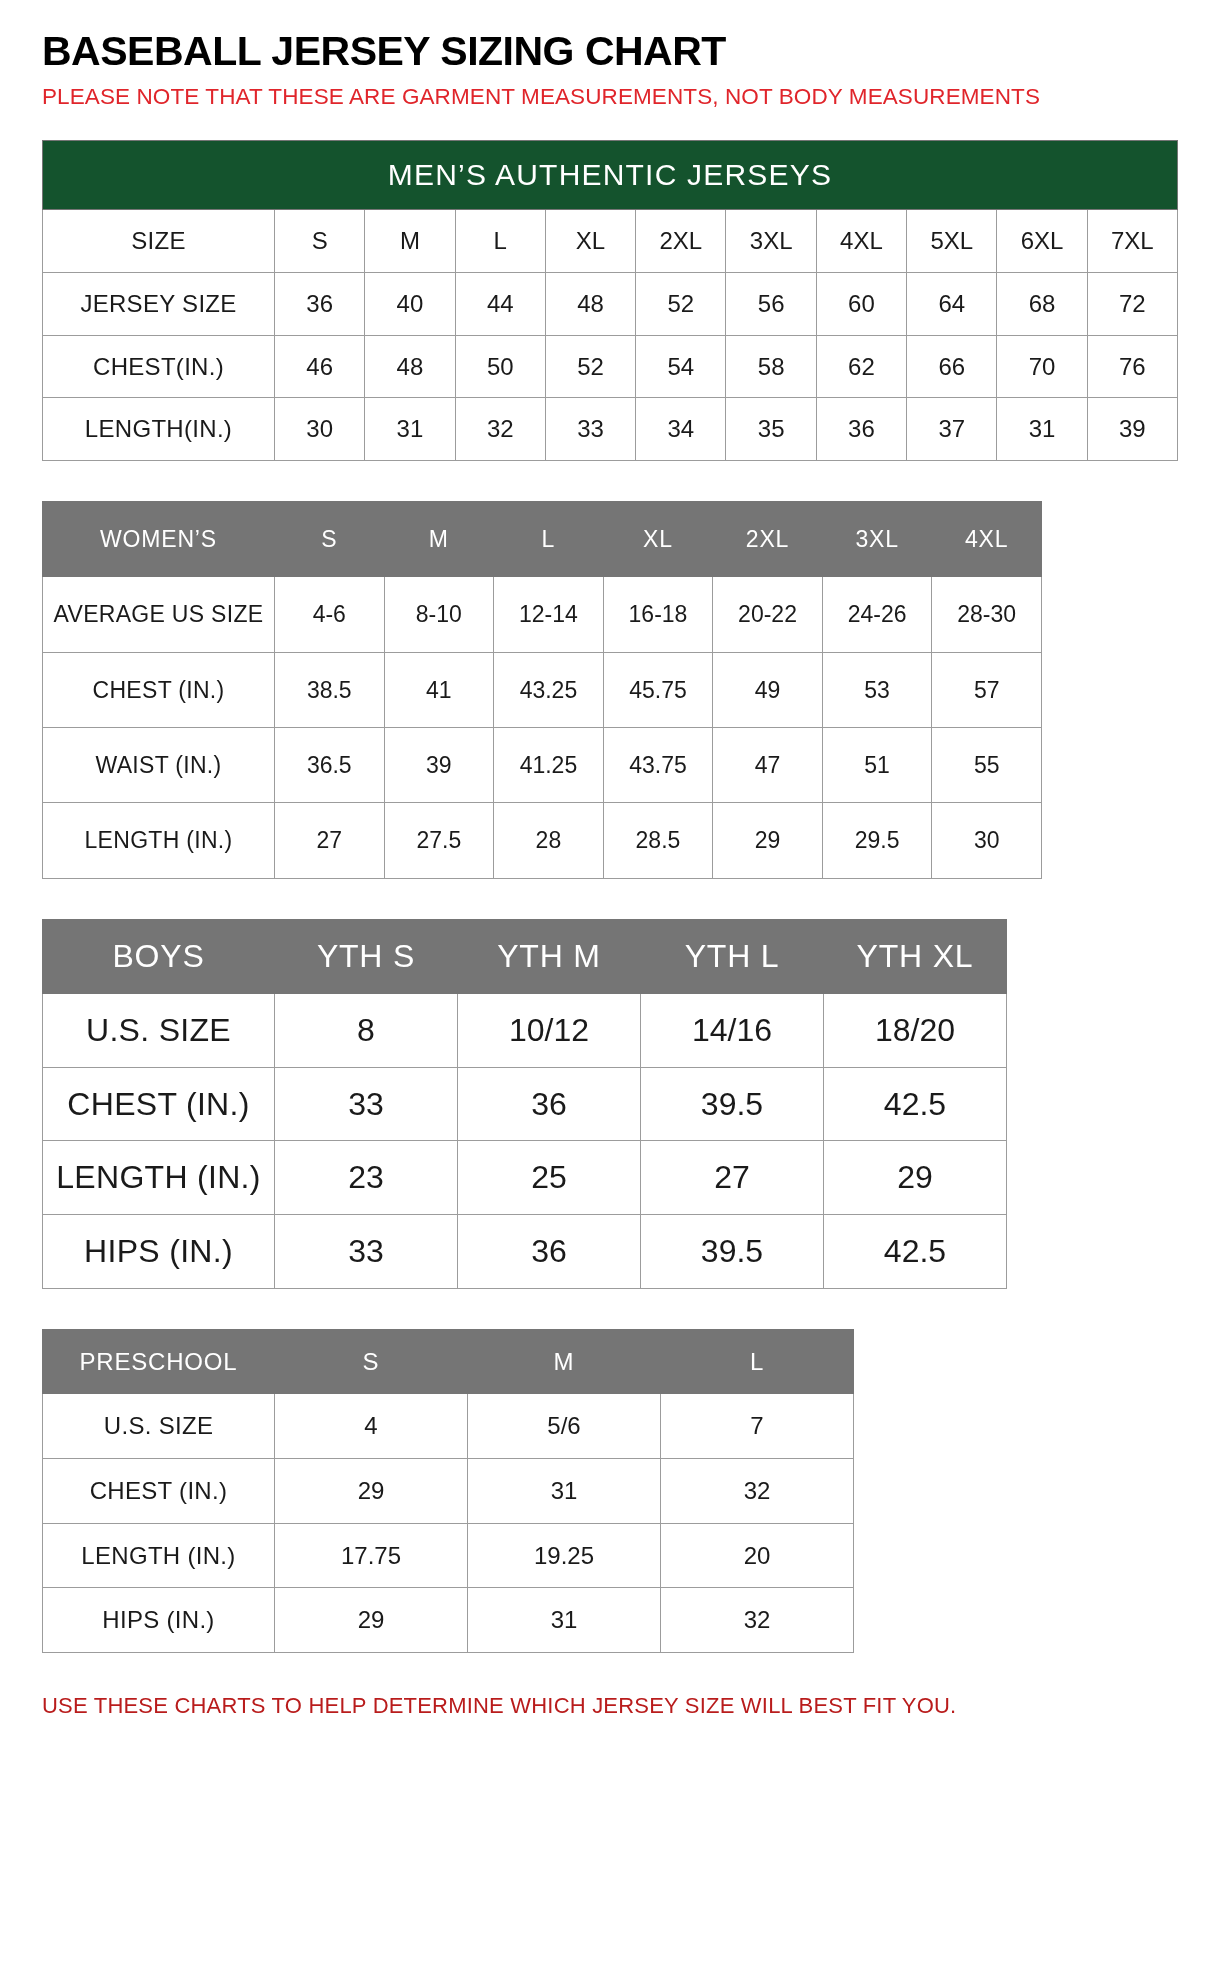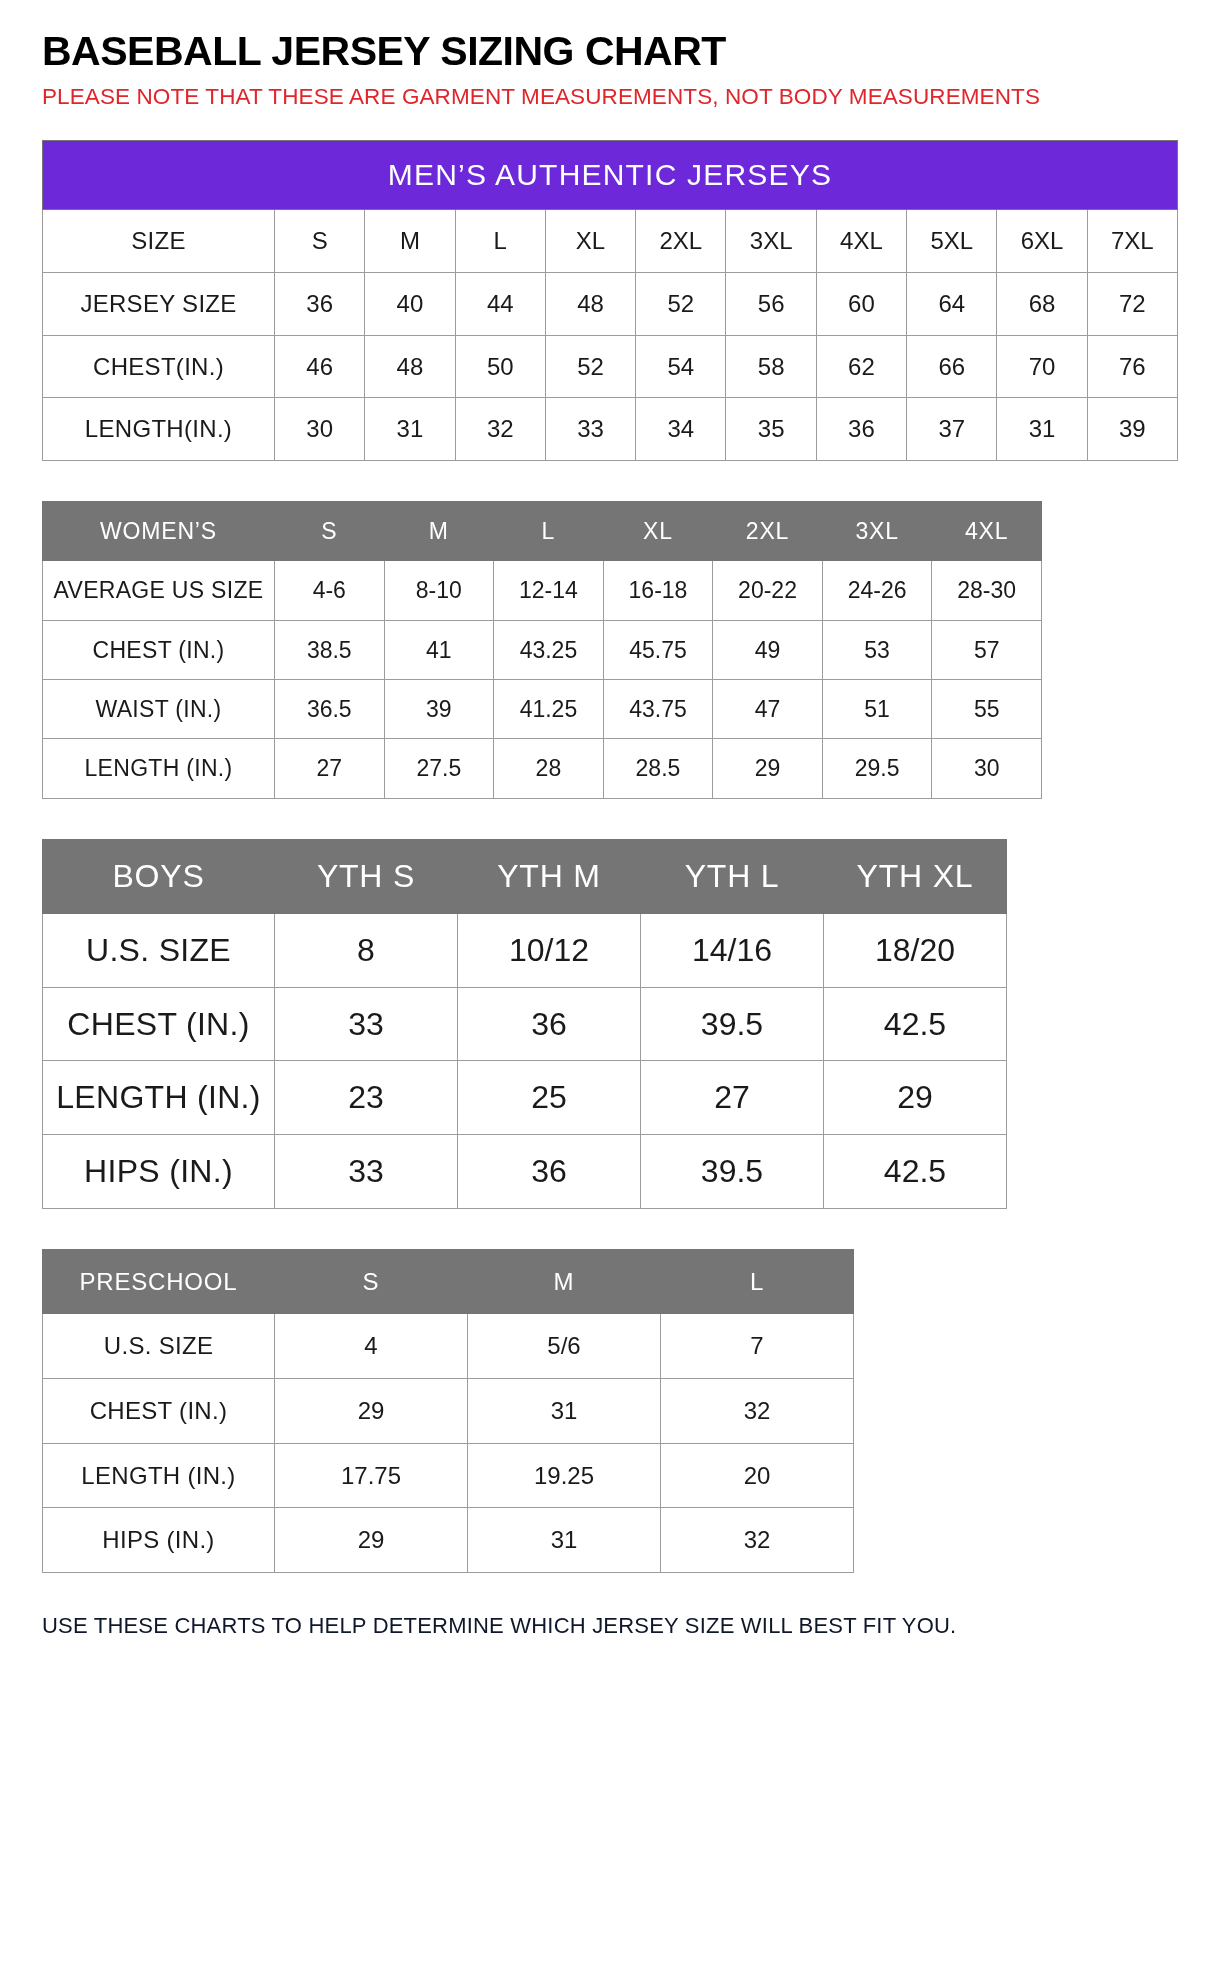--- a/index.html
+++ b/index.html
@@ -40,21 +40,21 @@
     text-align: center;
     vertical-align: middle;
     font-weight: normal;
     font-size: 23px;
     color: #1a1a1a;
     padding: 14px 4px;
     background: #fff;
     line-height: 1.15;
   }
   .bandhead td {
-    background: #6d28d9;
+    background: #14532d;
     color: #ffffff;
     border: 1px solid #757575;
     font-size: 29px;
     letter-spacing: 1.2px;
     padding: 18px 6px;
     text-align: center;
   }
   .subhead td {
     background: #757575;
     color: #ffffff;
@@ -70,35 +70,35 @@
 
   
   #mens-table { width: 1136px; }
   #mens-table .c-label { width: 232px; }
   #mens-table td { padding: 17px 2px; font-size: 24px; }
   #mens-table .bandhead td { font-size: 30px; }
 
   
   #womens-table { width: 1000px; }
   #womens-table .c-label { width: 232px; }
-  #womens-table td { padding: 16px 2px; font-size: 23px; }
+  #womens-table td { padding: 24px 2px; font-size: 23px; }
   #womens-table .two-line { line-height: 1.1; }
 
   
   #boys-table { width: 965px; }
   #boys-table .c-label { width: 232px; }
   #boys-table td { padding: 18px 2px; font-size: 32px; }
 
   
   #preschool-table { width: 812px; }
   #preschool-table .c-label { width: 232px; }
   #preschool-table td { padding: 18px 2px; font-size: 24px; }
 
   .doc-footer {
-    color: #0f172a;
+    color: #b91c1c;
     font-size: 22px;
     letter-spacing: 0.2px;
     margin-top: 4px;
   }
 </style>
 </head>
 <body>
 
 <h1 class="doc-title">BASEBALL JERSEY SIZING CHART</h1>
 <p class="doc-note">PLEASE NOTE THAT THESE ARE GARMENT MEASUREMENTS, NOT BODY MEASUREMENTS</p>

